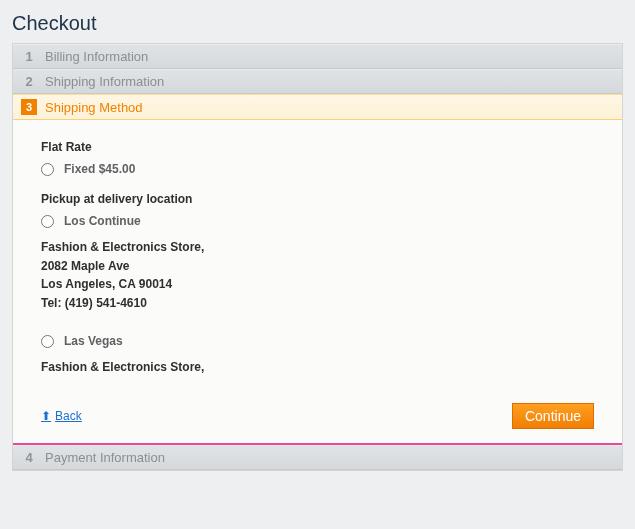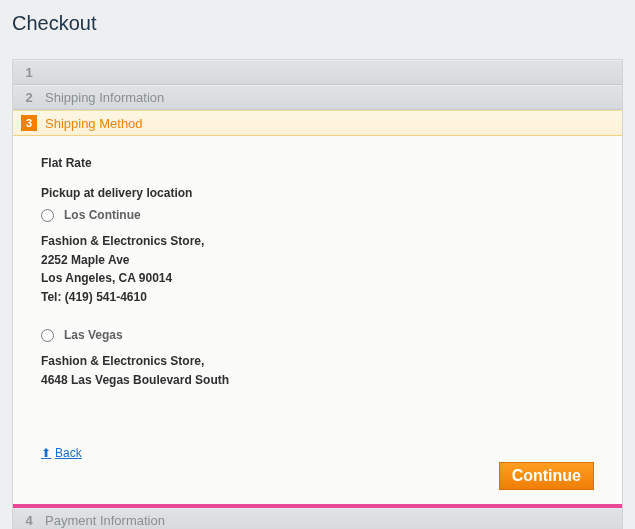--- a/index.html
+++ b/index.html
@@ -12,21 +12,21 @@
     font-size: 12px;
     color: #2f2f2f;
   }
   .page {
     padding: 10px 12px 0 12px;
   }
   h1.page-title {
     font-size: 20px;
     font-weight: normal;
     color: #203548;
-    margin-bottom: 24px;
+    margin-bottom: 8px;
     padding-top: 2px;
   }
   .steps {
     border: 1px solid #d4d4d4;
   }
   .step-header {
     background: linear-gradient(#e0e3e5, #d6d9db);
     border-top: 1px solid #e9ebec;
     border-bottom: 1px solid #c6c9cb;
     padding: 4px 8px;
@@ -58,21 +58,21 @@
     line-height: 16px;
     font-size: 11px;
   }
   .step-header.active .step-title {
     color: #f08200;
     font-weight: normal;
   }
   .step-body {
     background: #fbfbf9;
     padding: 20px 28px 14px 28px;
-    border-bottom: 4px solid #ec4899;
+    border-bottom: 2px solid #ec4899;
     position: relative;
   }
   .section-heading {
     font-weight: bold;
     font-size: 12px;
     color: #2f2f2f;
     margin-bottom: 8px;
   }
   .radio-row {
     display: flex;
@@ -112,73 +112,76 @@
   .back-arrow {
     color: #1b6fd0;
     margin-right: 4px;
     text-decoration: none;
     font-size: 12px;
   }
   .continue-btn {
     background: linear-gradient(#ff9f1f, #f07e05);
     border: 1px solid #d96f00;
     color: #fff;
-    font-weight: bold;
-    font-size: 16px;
+    font-weight: normal;
+    font-size: 14px;
     padding: 4px 12px;
     cursor: pointer;
-    margin-top: 46px;
   }
 </style>
 </head>
 <body>
 
 <div class="page">
   <h1 class="page-title">Checkout</h1>
 
   <div class="steps">
 
     <div class="step-header">
       <span class="step-num">1</span>
+      <span class="step-title">Billing Information</span>
     </div>
 
     <div class="step-header">
       <span class="step-num">2</span>
       <span class="step-title">Shipping Information</span>
     </div>
 
     <div class="step-header active">
       <span class="step-num">3</span>
       <span class="step-title">Shipping Method</span>
     </div>
 
     <div class="step-body">
 
       <div class="section-heading">Flat Rate</div>
+      <div class="radio-row">
+        <input type="radio" name="ship" style="">
+        <span class="radio-label">Fixed $45.00</span>
+      </div>
 
       <div class="section-heading second-section">Pickup at delivery location</div>
 
       <div class="radio-row">
         <input type="radio" name="ship" style="">
         <span class="radio-label">Los Continue</span>
       </div>
       <div class="addr">
         <div>Fashion &amp; Electronics Store,</div>
-        <div>2252 Maple Ave</div>
+        <div>2082 Maple Ave</div>
         <div>Los Angeles, CA 90014</div>
         <div>Tel: (419) 541-4610</div>
       </div>
 
       <div class="radio-row">
         <input type="radio" name="ship" style="">
         <span class="radio-label">Las Vegas</span>
       </div>
       <div class="addr">
         <div>Fashion &amp; Electronics Store,</div>
-        <div>4648 Las Vegas Boulevard South</div>
       </div>
 
       <div class="footer-row">
         <a class="back-link">
           <span class="back-arrow">⬆</span>
           <span>Back</span>
         </a>
         <button class="continue-btn">Continue</button>
       </div>
     </div>

